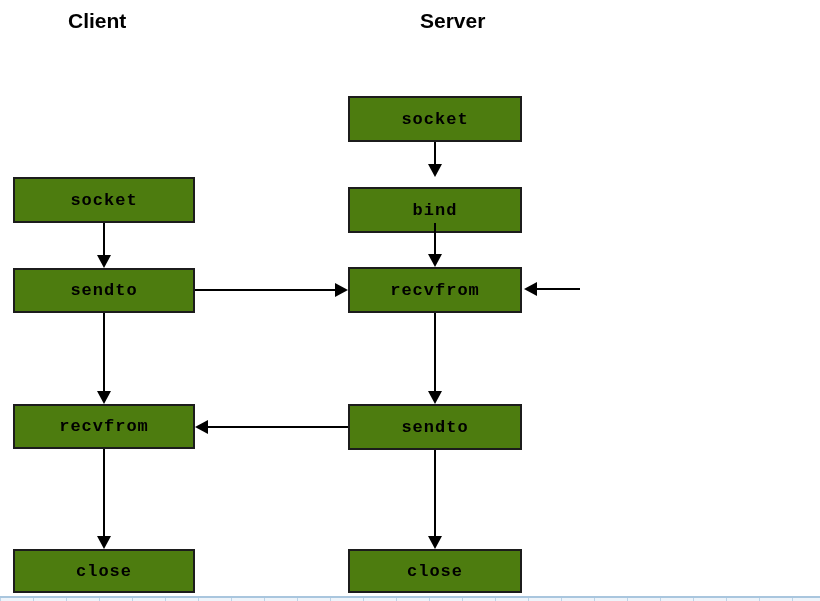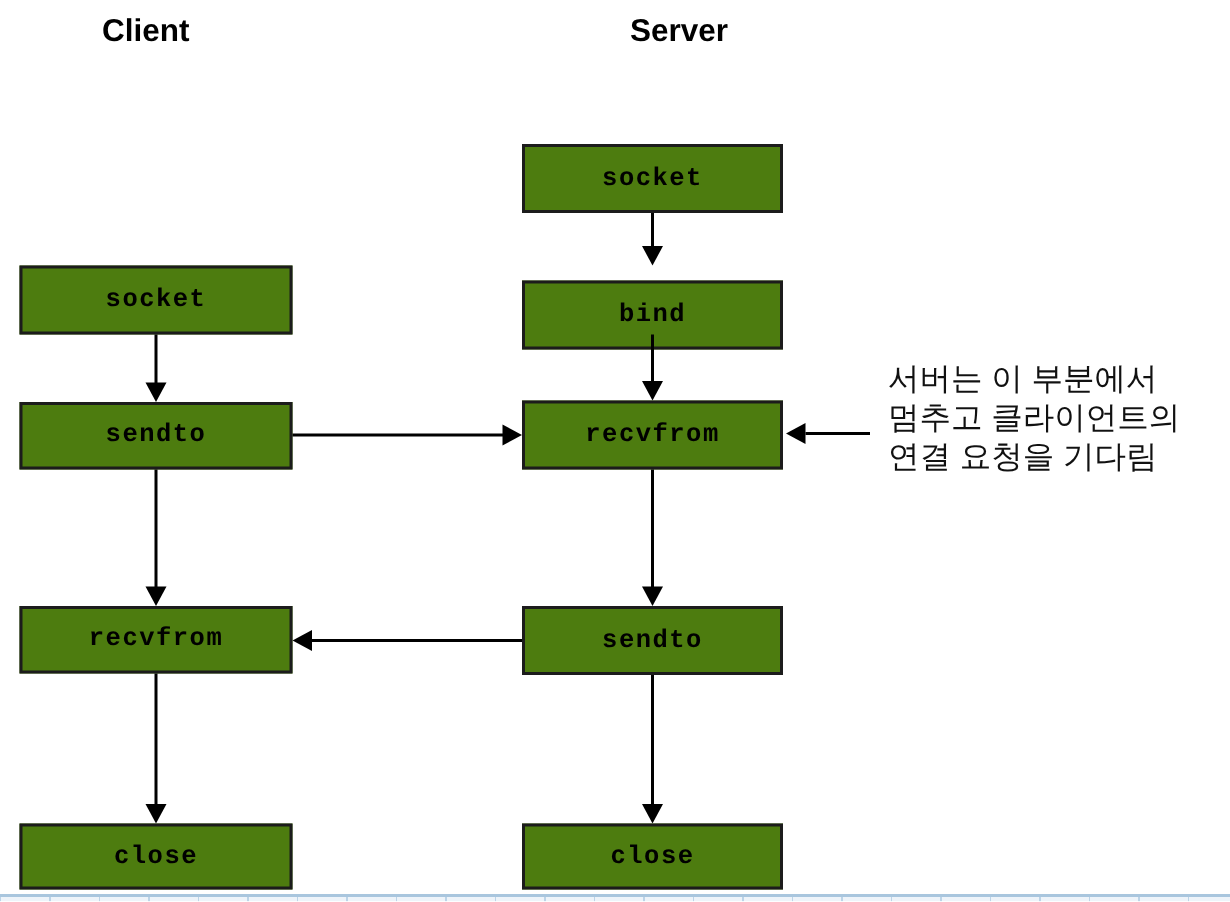--- a/index.html
+++ b/index.html
@@ -138,21 +138,16 @@
 
   <div class="hline" style="left:195px; top:289px; width:141px;"></div>
   <div class="arrow-right" style="left:335px; top:283px;"></div>
 
   <div class="hline" style="left:208px; top:426px; width:140px;"></div>
   <div class="arrow-left" style="left:195px; top:420px;"></div>
 
   <div class="hline" style="left:537px; top:288px; width:43px;"></div>
   <div class="arrow-left" style="left:524px; top:282px;"></div>
 
-  <div class="annotation">
-    <div>서버는 이 부분에서</div>
-    <div>멈추고 클라이언트의</div>
-    <div>연결 요청을 기다림</div>
-  </div>
 
   <div class="bottom-band"></div>
 
 </div>
 
 </body></html>

